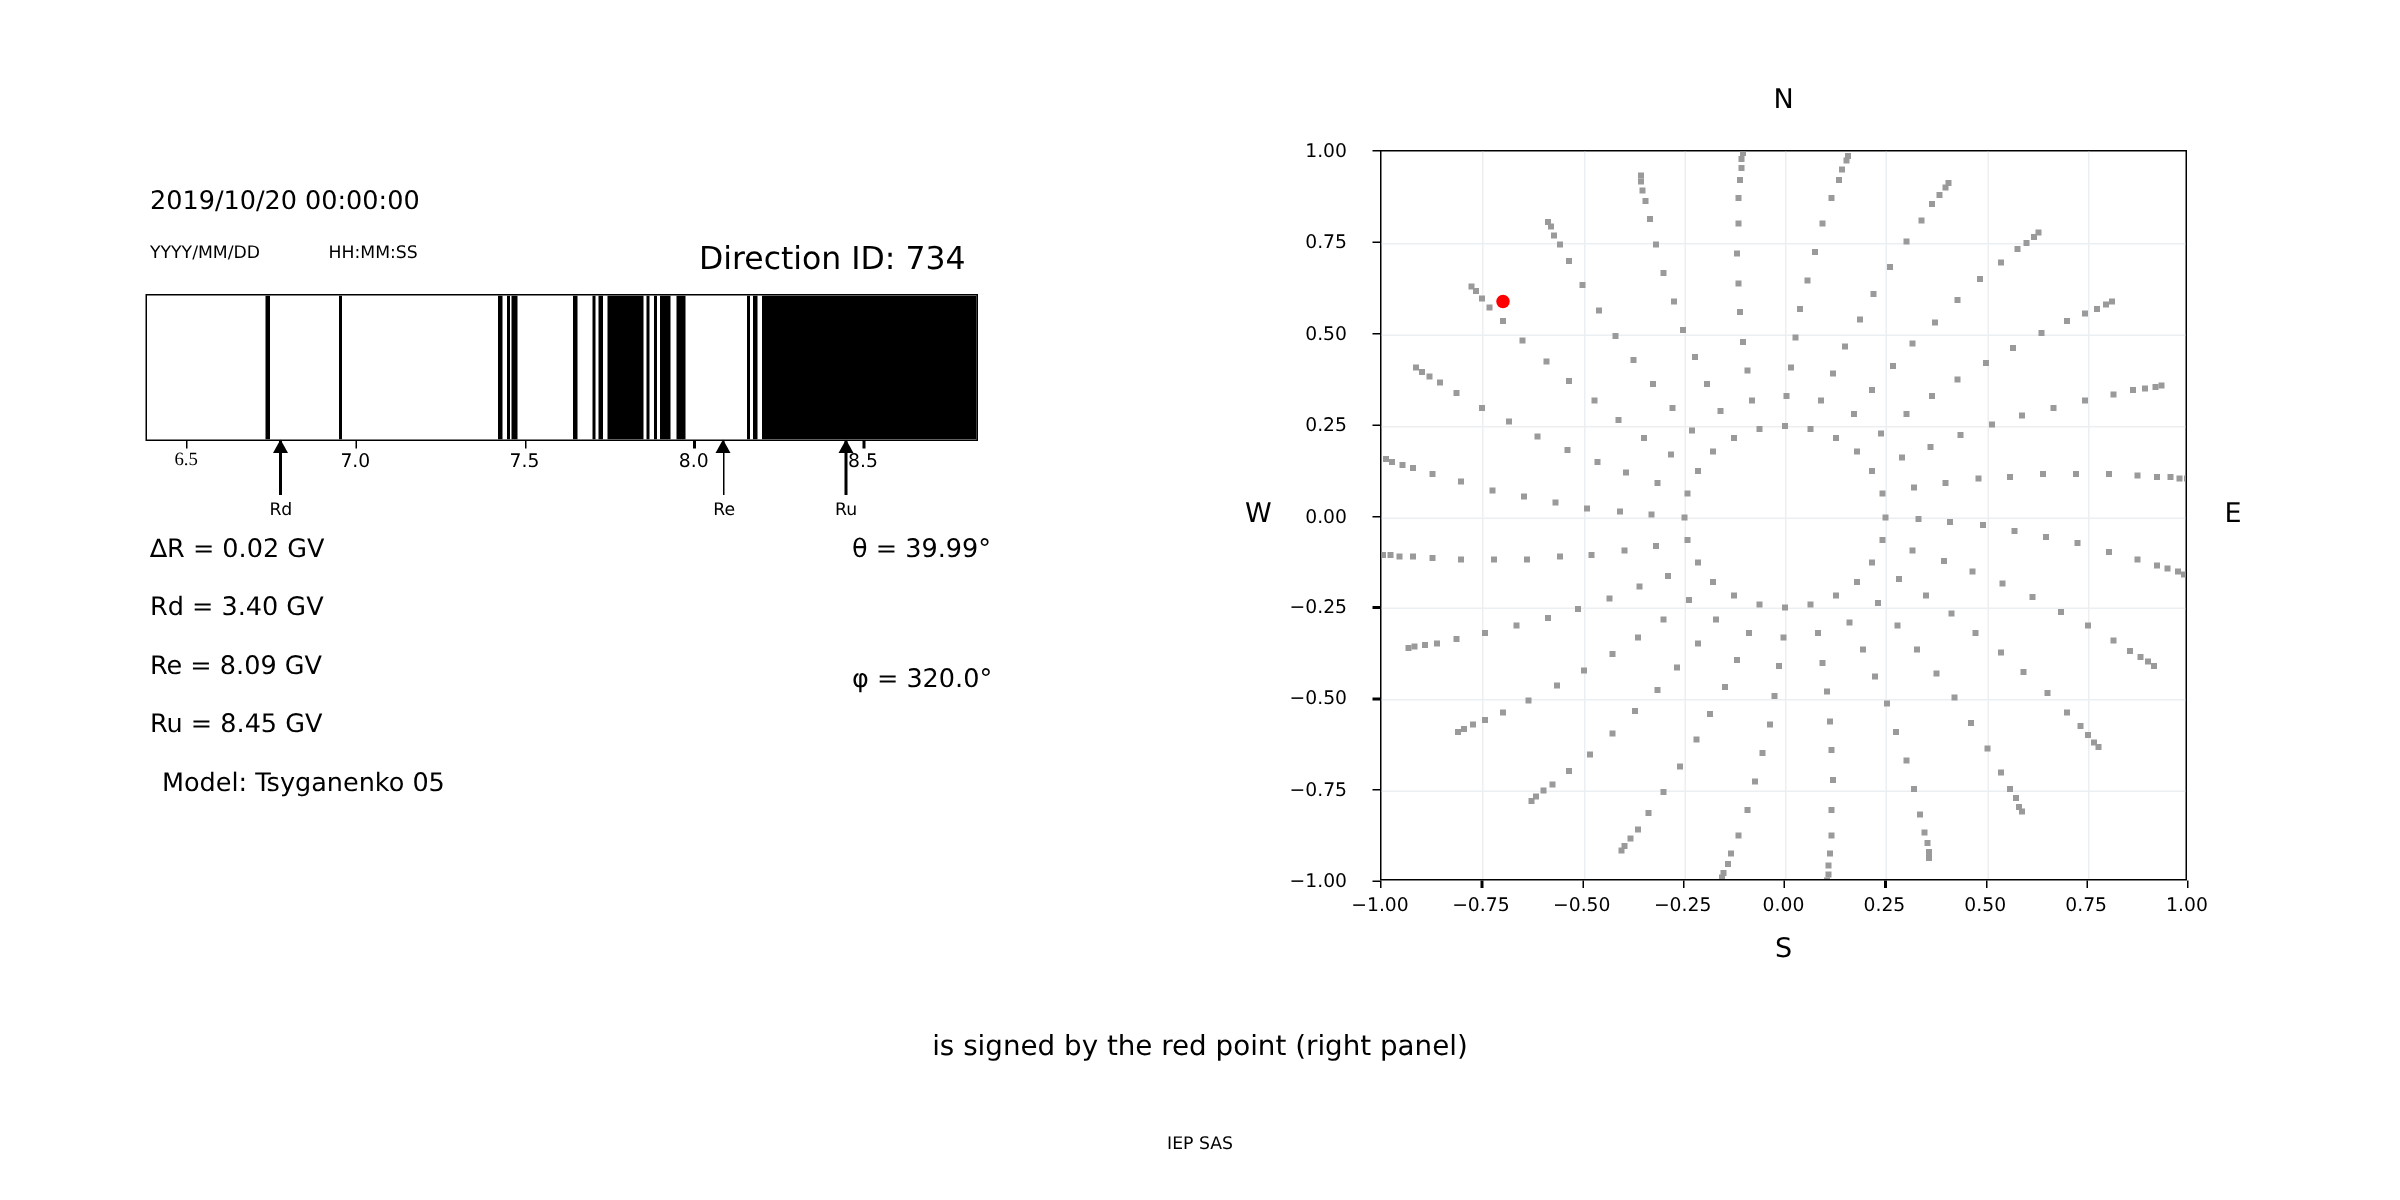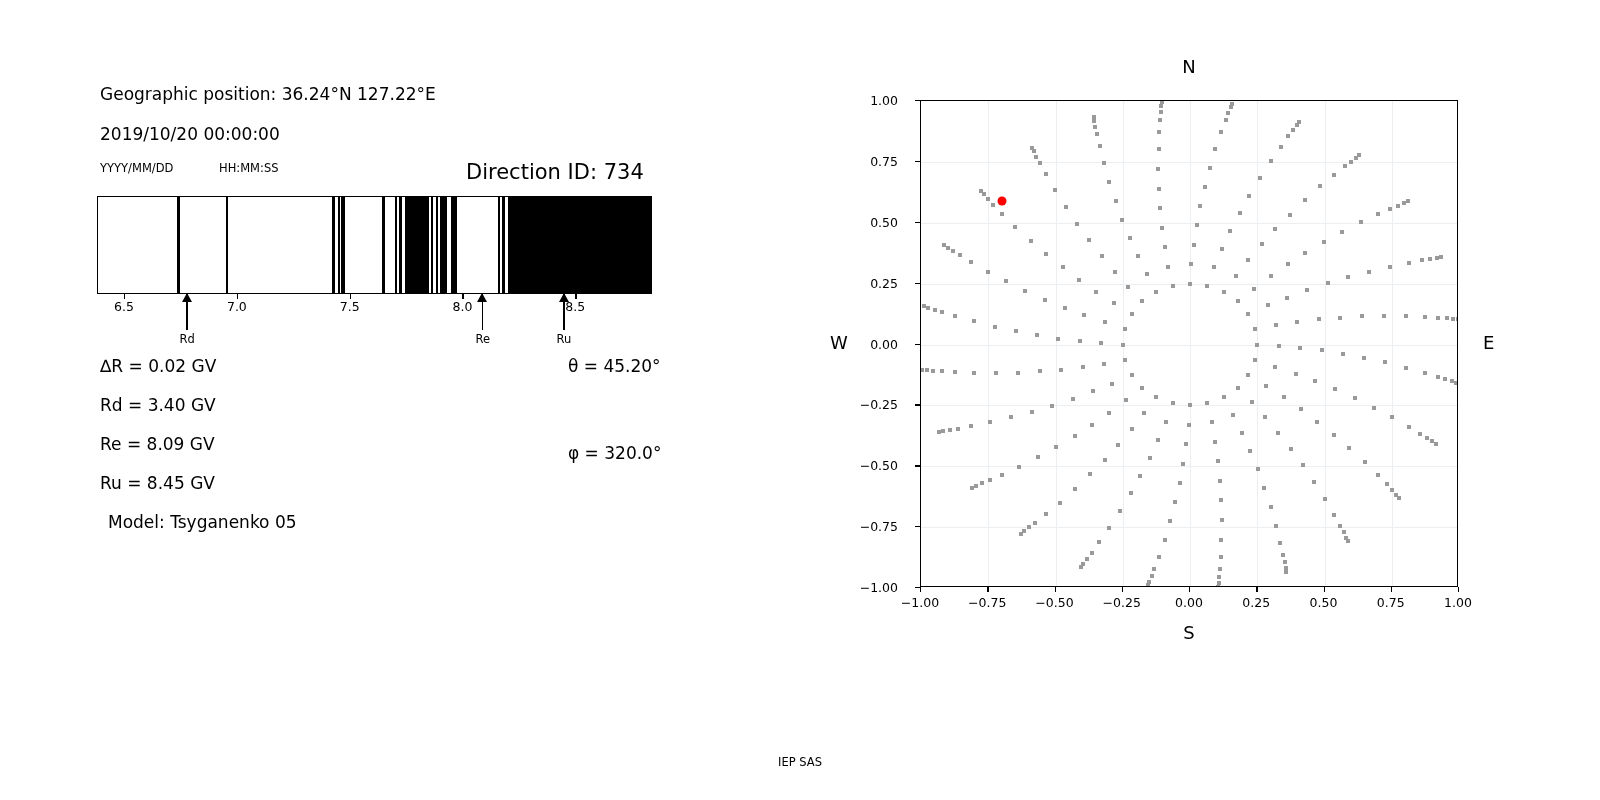--- a/index.html
+++ b/index.html
@@ -74,21 +74,20 @@
   #caption{position:absolute;left:0;top:682px;width:1600px;text-align:center;
       font-size:18.5px;line-height:32px;}
   #footer{position:absolute;left:0;top:755px;width:1600px;text-align:center;
       font-size:11.5px;}
 </style>
 </head>
 <body>
 
 <div class="panel" id="left-panel">
 
-  <div class="hdr-geo">Geographic position: 36.24°N 127.22°E</div>
   <div class="hdr-date">2019/10/20 00:00:00</div>
   <div class="hdr-fmt1">YYYY/MM/DD</div>
   <div class="hdr-fmt2">HH:MM:SS</div>
   <div class="hdr-dirid">Direction ID: 734</div>
 
   <div id="penumbra-wrap">
     <div id="penumbra-bar">
         <div class="band" style="left: 78.9634px; width: 2.70732px;"></div>
         <div class="band" style="left: 127.695px; width: 2.2561px;"></div>
         <div class="band" style="left: 233.506px; width: 3.15854px;"></div>
@@ -103,21 +102,21 @@
         <div class="band" style="left: 342.25px; width: 7.21951px;"></div>
         <div class="band" style="left: 353.305px; width: 5.64024px;"></div>
         <div class="band" style="left: 400.457px; width: 1.80488px;"></div>
         <div class="band" style="left: 404.293px; width: 2.93293px;"></div>
         <div class="band" style="left: 409.707px; width: 145.293px;"></div>
       </div>
   </div>
 
   <div id="bar-axis">
       <div class="bar-tick" style="left: 27.0732px;"></div>
-      <div class="bar-ticklabel" style="left: 27.0732px;">6.5</div>
+      <div class="bar-ticklabel" style="left: 27.0732px; font-family: Liberation Serif, serif;">6.5</div>
       <div class="bar-tick" style="left: 139.878px;"></div>
       <div class="bar-ticklabel" style="left: 139.878px;">7.0</div>
       <div class="bar-tick" style="left: 252.683px;"></div>
       <div class="bar-ticklabel" style="left: 252.683px;">7.5</div>
       <div class="bar-tick" style="left: 365.488px;"></div>
       <div class="bar-ticklabel" style="left: 365.488px;">8.0</div>
       <div class="bar-tick" style="left: 478.293px;"></div>
       <div class="bar-ticklabel" style="left: 478.293px;">8.5</div>
       <div class="bar-arrow" style="left: 83.2439px;">
         <div class="shaft"></div>
@@ -134,21 +133,21 @@
         <div class="head"></div>
         <div class="alabel">Ru</div>
       </div>
     </div>
 
   <div class="param p-dR">∆R = 0.02 GV</div>
   <div class="param p-Rd">Rd = 3.40 GV</div>
   <div class="param p-Re">Re = 8.09 GV</div>
   <div class="param p-Ru">Ru = 8.45 GV</div>
   <div class="param p-model">Model: Tsyganenko 05</div>
-  <div class="param p-theta">θ = 45.20°</div>
+  <div class="param p-theta">θ = 39.99°</div>
   <div class="param p-phi">φ = 320.0°</div>
 </div>
 
 <div class="panel" id="right-panel">
   <div class="dir-N">N</div>
   <div class="dir-S">S</div>
   <div class="dir-W">W</div>
   <div class="dir-E">E</div>
 
   <div id="plot-frame">
@@ -512,14 +511,15 @@
     <div class="xtickmark" style="left: 496.25px; top: 587px;"></div>
     <div class="xtick" style="left: 563.5px; top: 595px;">0.50</div>
     <div class="xtickmark" style="left: 563.5px; top: 587px;"></div>
     <div class="xtick" style="left: 630.75px; top: 595px;">0.75</div>
     <div class="xtickmark" style="left: 630.75px; top: 587px;"></div>
     <div class="xtick" style="left: 698px; top: 595px;">1.00</div>
     <div class="xtickmark" style="left: 698px; top: 587px;"></div>
   </div>
 
 <div id="caption">
+  <div>is signed by the red point (right panel)</div>
 </div>
 <div id="footer">IEP SAS</div>
 
 </body></html>

